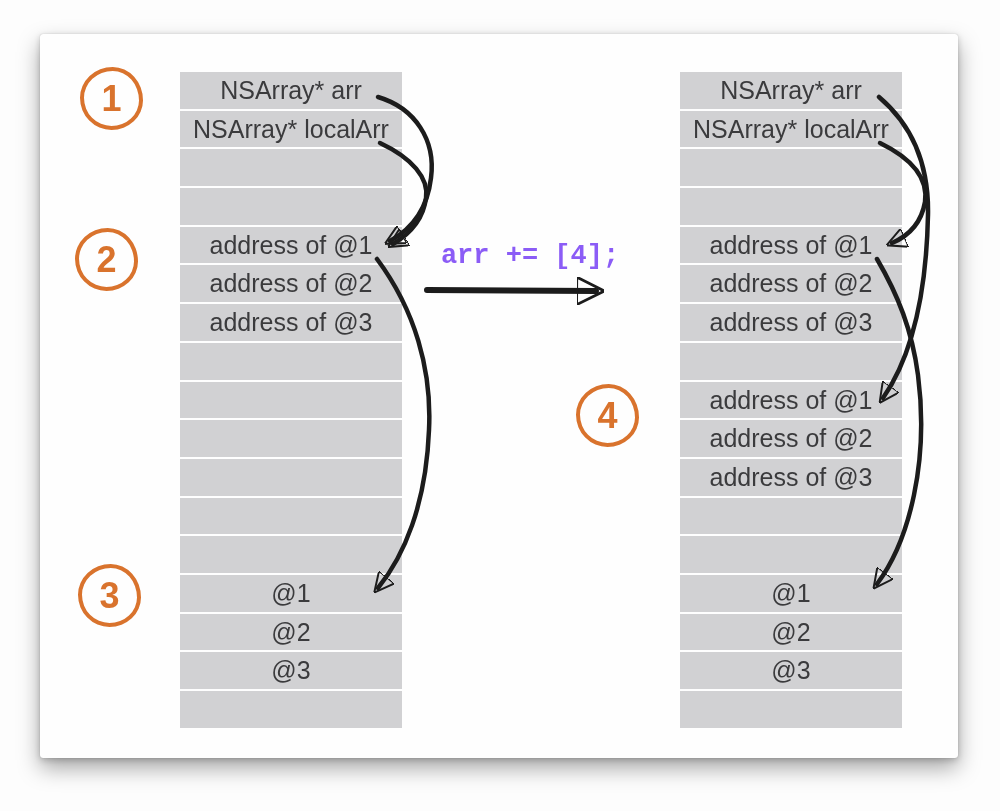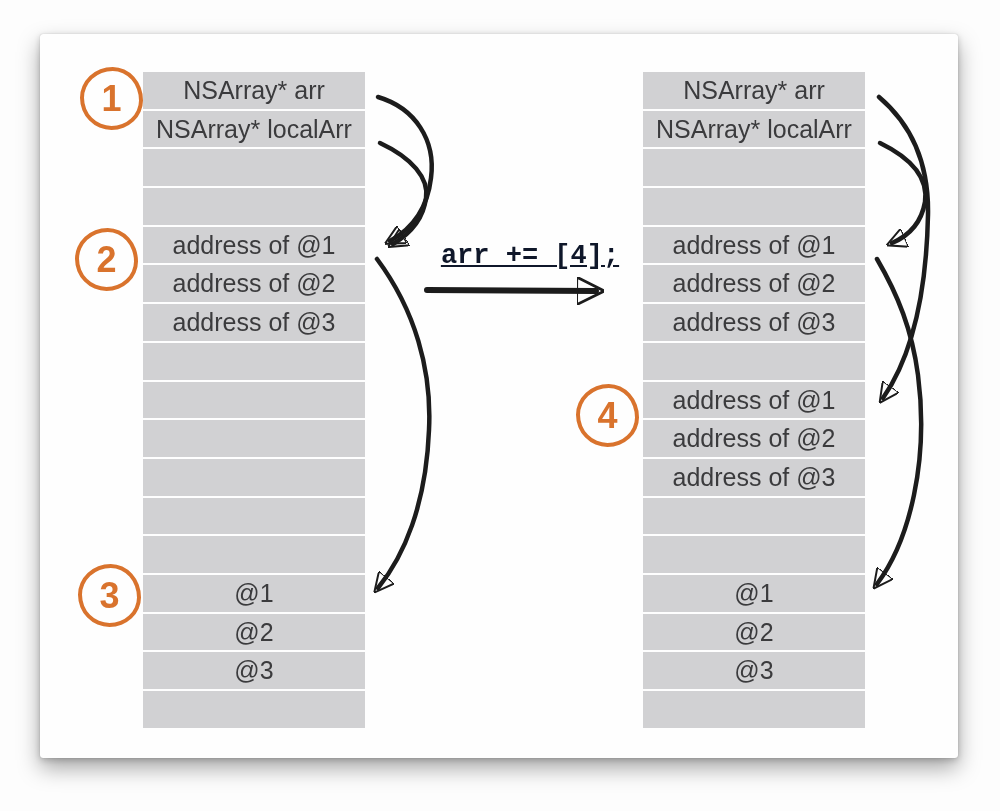--- a/index.html
+++ b/index.html
@@ -6,41 +6,41 @@
   body{
     width:1000px;height:811px;position:relative;
     background:#fdfdfd;overflow:hidden;
     font-family:"Liberation Sans", sans-serif;
   }
   .page{
     position:absolute;left:40px;top:34px;width:918px;height:724px;
     background:#fefefe;border-radius:3px;
     box-shadow:0 10px 22px rgba(0,0,0,0.35), 0 2px 6px rgba(0,0,0,0.18), 0 0 1px rgba(0,0,0,0.25);
   }
-  .mtable{position:absolute;width:222px;}
+  .mtable{position:absolute;width:222px;margin-left:37px;}
   .mtable-left{left:143px;top:72px;}
   .mtable-right{left:643px;top:72px;}
   .mrow{
     height:36.7px;line-height:36.7px;margin-bottom:2px;
     background:#d1d1d3;color:#3b3b3d;
     font-size:25px;text-align:center;
     white-space:nowrap;overflow:hidden;
   }
   .step-marker{
     position:absolute;width:55px;height:55px;
     border:4px solid #d9732d;
     border-radius:52% 48% 50% 50% / 49% 53% 47% 51%;
     color:#d9732d;font-weight:bold;font-size:36px;
     display:flex;align-items:center;justify-content:center;
   }
   .code-label{
     position:absolute;left:420px;top:241px;width:210px;
     font-family:"Liberation Mono", monospace;
-    font-size:27px;font-weight:bold;color:#0f172a;
-    text-align:center;letter-spacing:0px;white-space:nowrap;text-decoration:underline;
+    font-size:27px;font-weight:bold;color:#8b5cf6;
+    text-align:center;letter-spacing:0px;white-space:nowrap;
   }
   svg.arrows{
     position:absolute;left:0;top:0;width:1000px;height:811px;
     pointer-events:none;
   }
   svg.arrows path{fill:none;stroke:#1c1c1c;stroke-linecap:round;}
 </style>
 </head>
 <body>
 

